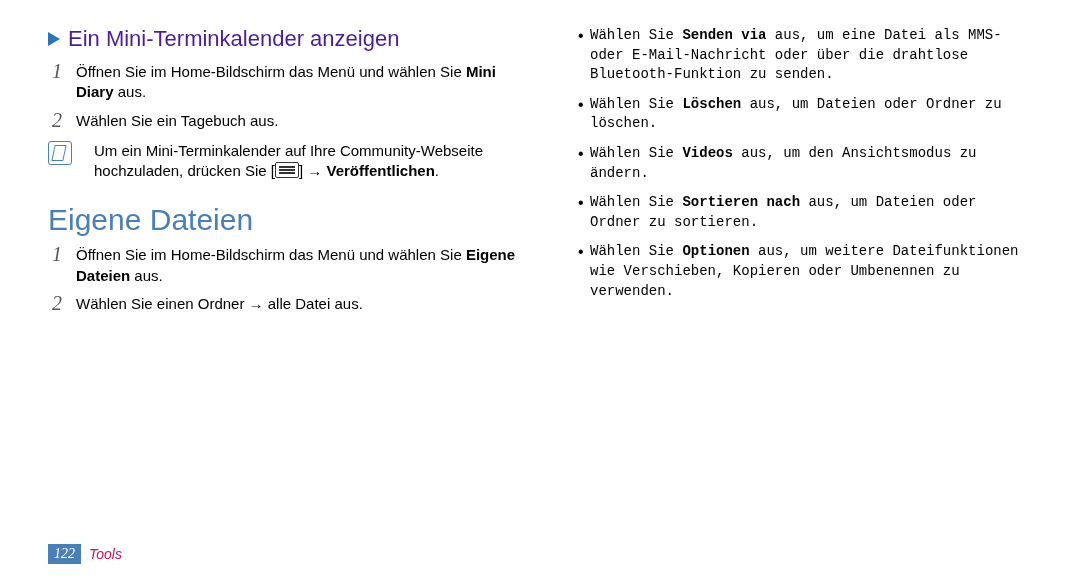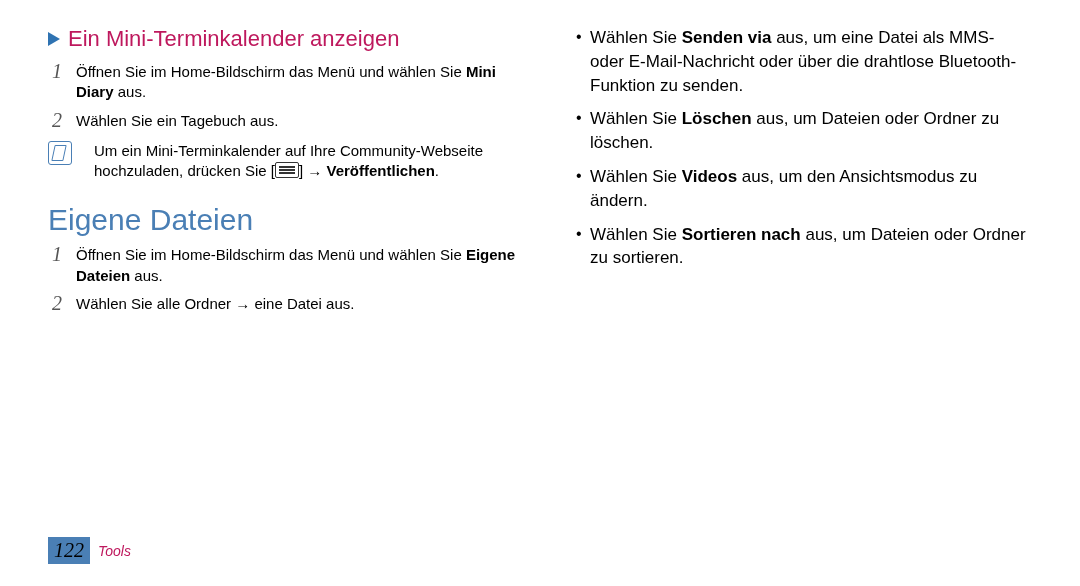--- a/index.html
+++ b/index.html
@@ -33,21 +33,21 @@
   }
   .chev {
     width: 0; height: 0;
     border-top: 7px solid transparent;
     border-bottom: 7px solid transparent;
     border-left: 12px solid #2f73b2;
     flex: 0 0 auto;
   }
   .subheading {
     font-size: 22px;
-    color: #be185d;
+    color: #4c1d95;
     font-weight: 400;
   }
   .step {
     display: flex;
     gap: 10px;
     margin: 6px 0;
     font-size: 15px;
     line-height: 1.35;
   }
   .step-num {
@@ -124,45 +124,46 @@
   .menu-icon .mid    { top: 6px; }
   .menu-icon::after  { top: 9px; }
   ul.bullets {
     list-style: none;
     padding: 0 0 0 12px;
     margin: 0;
   }
   ul.bullets li {
     position: relative;
     padding-left: 14px;
-    font-size: 17px;
+    font-size: 14px;
     line-height: 1.4;
     margin: 0 0 10px 0;
+    font-family: Liberation Mono, monospace;
   }
   ul.bullets li::before {
     content: "•";
     position: absolute;
     left: 0; top: 0;
     font-size: 16px;
     color: #000;
   }
   .footer {
     position: absolute;
     left: 48px;
     bottom: 22px;
     display: flex;
     align-items: center;
     gap: 8px;
   }
   .page-num {
     background: #4a7fb5;
-    color: #000000;
+    color: #ffffff;
     font-style: italic;
     font-family: Georgia, serif;
-    font-size: 20px;
+    font-size: 14px;
     padding: 2px 6px;
   }
   .footer-label {
     font-style: italic;
     font-size: 14px;
     color: #be185d;
   }
 </style>
 </head>
 <body>
@@ -200,33 +201,34 @@
 
     <div class="step">
       <div class="step-num">1</div>
       <div class="step-body">
         <span>Öffnen Sie im Home-Bildschirm das Menü und wählen Sie </span><span class="bold">Eigene Dateien</span><span> aus.</span>
       </div>
     </div>
 
     <div class="step">
       <div class="step-num">2</div>
-      <div class="step-body">Wählen Sie alle Ordner → eine Datei aus.</div>
+      <div class="step-body">Wählen Sie einen Ordner → alle Datei aus.</div>
     </div>
 
   </div>
 
   <div class="col">
 
 
     <ul class="bullets">
       <li><span>Wählen Sie </span><span class="bold">Senden via</span><span> aus, um eine Datei als MMS- oder E-Mail-Nachricht oder über die drahtlose Bluetooth-Funktion zu senden.</span></li>
       <li><span>Wählen Sie </span><span class="bold">Löschen</span><span> aus, um Dateien oder Ordner zu löschen.</span></li>
       <li><span>Wählen Sie </span><span class="bold">Videos</span><span> aus, um den Ansichtsmodus zu ändern.</span></li>
       <li><span>Wählen Sie </span><span class="bold">Sortieren nach</span><span> aus, um Dateien oder Ordner zu sortieren.</span></li>
+      <li><span>Wählen Sie </span><span class="bold">Optionen</span><span> aus, um weitere Dateifunktionen wie Verschieben, Kopieren oder Umbenennen zu verwenden.</span></li>
     </ul>
 
   </div>
 
 </div>
 
 <div class="footer">
   <span class="page-num">122</span>
   <span class="footer-label">Tools</span>
 </div>

